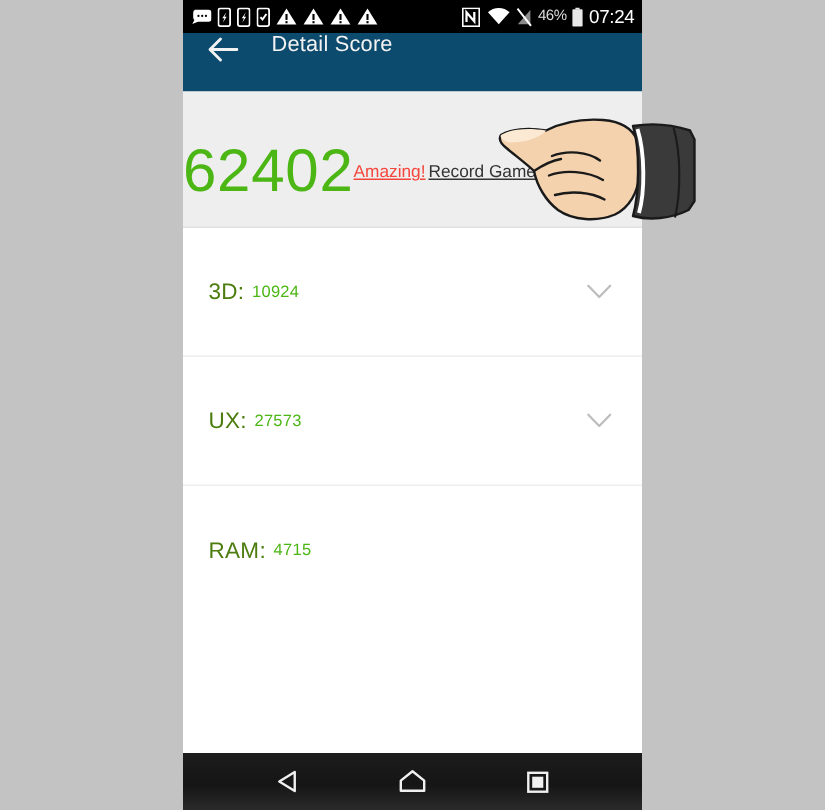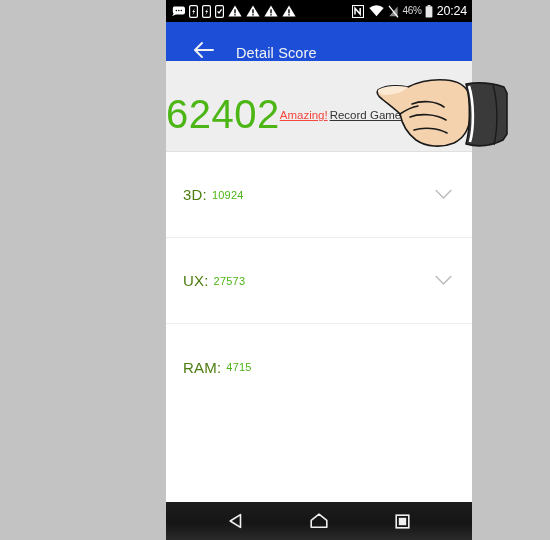--- a/index.html
+++ b/index.html
@@ -13,21 +13,20 @@
     overflow: hidden;
     font-family: "Liberation Sans", sans-serif;
     -webkit-font-smoothing: antialiased;
   }
 
   #screenshot {
     position: relative;
     width: 454px;
     height: 540px;
     background: #c3c3c3;
-    margin-left: 44px;
   }
 
   
   #phone {
     position: absolute;
     left: 122px;
     top: 0;
     width: 306px;
     height: 540px;
     background: #ffffff;
@@ -74,24 +73,24 @@
     font-weight: normal;
     letter-spacing: -0.2px;
     line-height: 1;
     margin-left: 1px;
   }
 
   
   .app-bar {
     position: relative;
     height: 39px;
-    background: #1d4ed8;
-    display: flex;
-    align-items: flex-end;
-    padding-left: 26px;
+    background: #0c4a6e;
+    display: flex;
+    align-items: flex-start;
+    padding-left: 15px;
     box-sizing: border-box;
   }
   .back-arrow {
     width: 22px;
     height: 22px;
     display: inline-flex;
     align-items: center;
     justify-content: center;
     cursor: pointer;
   }
@@ -306,21 +305,21 @@
 
         <span class="sb-battery-pct">46%</span>
 
         <span class="sb-icon">
           <svg width="8" height="13" viewBox="0 0 8 13">
             <rect x="2.6" y="0" width="2.8" height="1.4" fill="#e8e8e8"></rect>
             <rect x="0.6" y="1.2" width="6.8" height="11.4" rx="0.8" fill="#e8e8e8"></rect>
           </svg>
         </span>
 
-        <span class="sb-clock">20:24</span>
+        <span class="sb-clock">07:24</span>
       </div>
     </div>
 
     <div class="app-bar">
       <span class="back-arrow">
         <svg width="21" height="18" viewBox="0 0 21 18">
           <path d="M20 9 H2.5" stroke="#f2f2f2" stroke-width="1.9" stroke-linecap="round"></path>
           <path d="M9 2 L2 9 L9 16" fill="none" stroke="#f2f2f2" stroke-width="1.9" stroke-linecap="round" stroke-linejoin="round"></path>
         </svg>
       </span>

